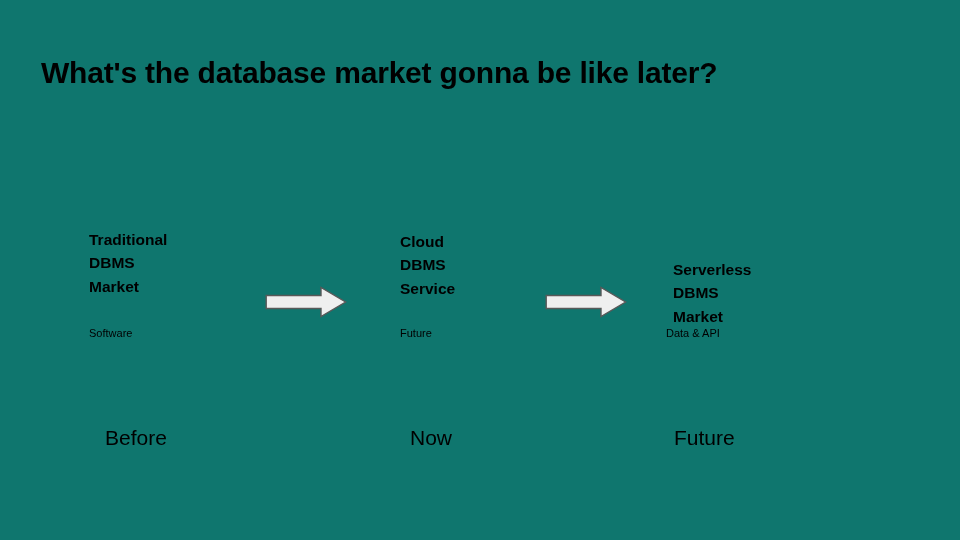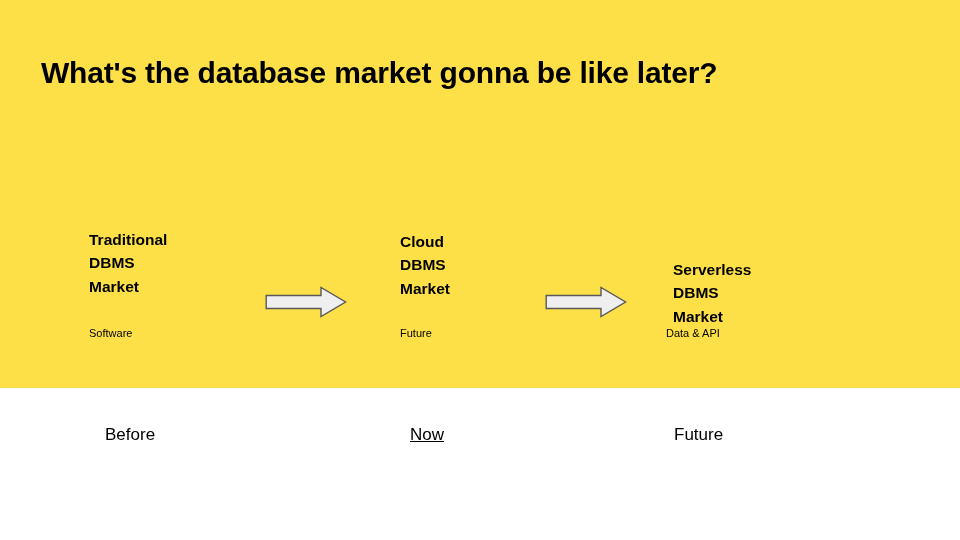--- a/index.html
+++ b/index.html
@@ -10,22 +10,22 @@
     width: 960px;
     height: 540px;
     background: #ffffff;
     font-family: "Liberation Sans", sans-serif;
     color: #000000;
     overflow: hidden;
   }
   .slide {
     position: relative;
     width: 960px;
-    height: 388px;
-    background: #fde047;
+    height: 540px;
+    background: #0f766e;
   }
   .slide-title {
     position: absolute;
     left: 41px;
     top: 56px;
     font-size: 30px;
     font-weight: bold;
     letter-spacing: -0.2px;
     line-height: 1.15;
     white-space: nowrap;
@@ -47,34 +47,34 @@
   .stage-offer {
     position: absolute;
     font-size: 11px;
     font-weight: normal;
     line-height: 1.2;
     color: #000000;
     white-space: nowrap;
   }
   .stage-time {
     position: absolute;
-    font-size: 17px;
+    font-size: 21px;
     font-weight: normal;
     line-height: 1.2;
     color: #000000;
     white-space: nowrap;
   }
   
   .col1-title { left: 89px;  top: 228px; }
   .col1-offer { left: 89px;  top: 327px; }
   .col1-time  { left: 105px; top: 425px; }
   
   .col2-title { left: 400px; top: 230px; }
   .col2-offer { left: 400px; top: 327px; }
-  .col2-time  { left: 410px; top: 425px; text-decoration: underline; }
+  .col2-time  { left: 410px; top: 425px; }
   
   .col3-title { left: 673px; top: 226px; margin-top: 32px; }
   .col3-offer { left: 666px; top: 327px; }
   .col3-time  { left: 674px; top: 425px; }
 
   .arrow {
     position: absolute;
     width: 82px;
     height: 32px;
     top: 286px;
@@ -98,21 +98,21 @@
   </div>
 
   <div class="arrow arrow-1">
     <svg viewBox="0 0 82 32" xmlns="http://www.w3.org/2000/svg">
       <path d="M1.2,9.5 L56,9.5 L56,1.4 L80.6,16 L56,30.6 L56,22.5 L1.2,22.5 Z" fill="#efefef" stroke="#595959" stroke-width="1.4" stroke-linejoin="miter"></path>
     </svg>
   </div>
 
   <div class="stage">
     <div class="stage-title col2-title">Cloud DBMS
-Market</div>
+Service</div>
     <div class="stage-offer col2-offer">Future</div>
     <div class="stage-time col2-time">Now</div>
   </div>
 
   <div class="arrow arrow-2">
     <svg viewBox="0 0 82 32" xmlns="http://www.w3.org/2000/svg">
       <path d="M1.2,9.5 L56,9.5 L56,1.4 L80.6,16 L56,30.6 L56,22.5 L1.2,22.5 Z" fill="#efefef" stroke="#595959" stroke-width="1.4" stroke-linejoin="miter"></path>
     </svg>
   </div>
 

